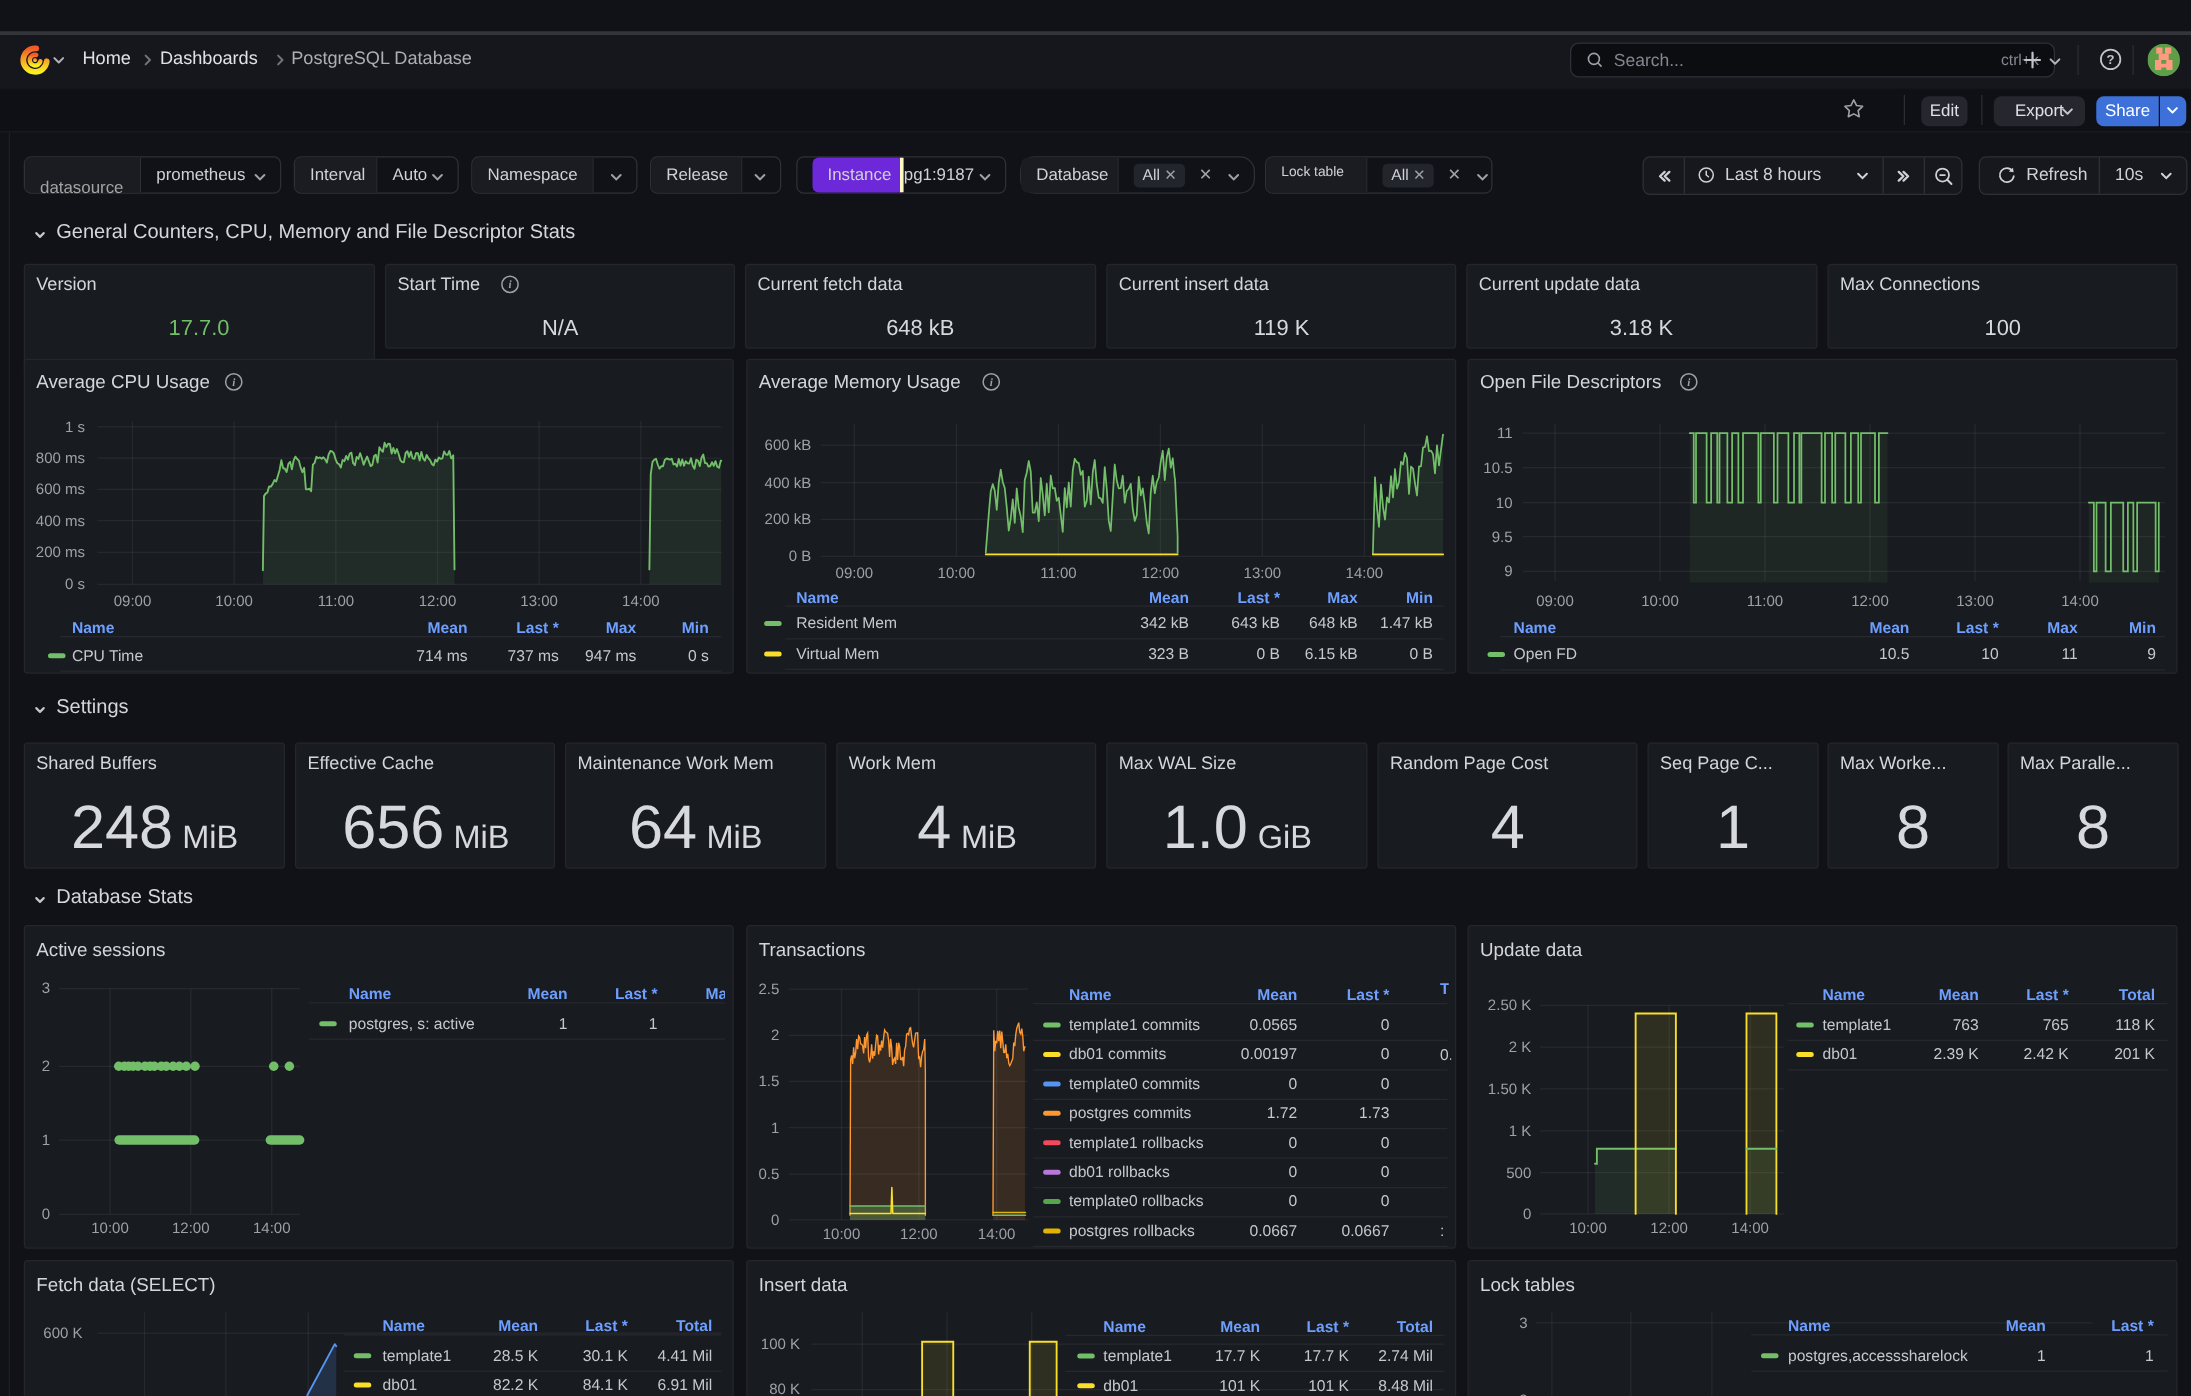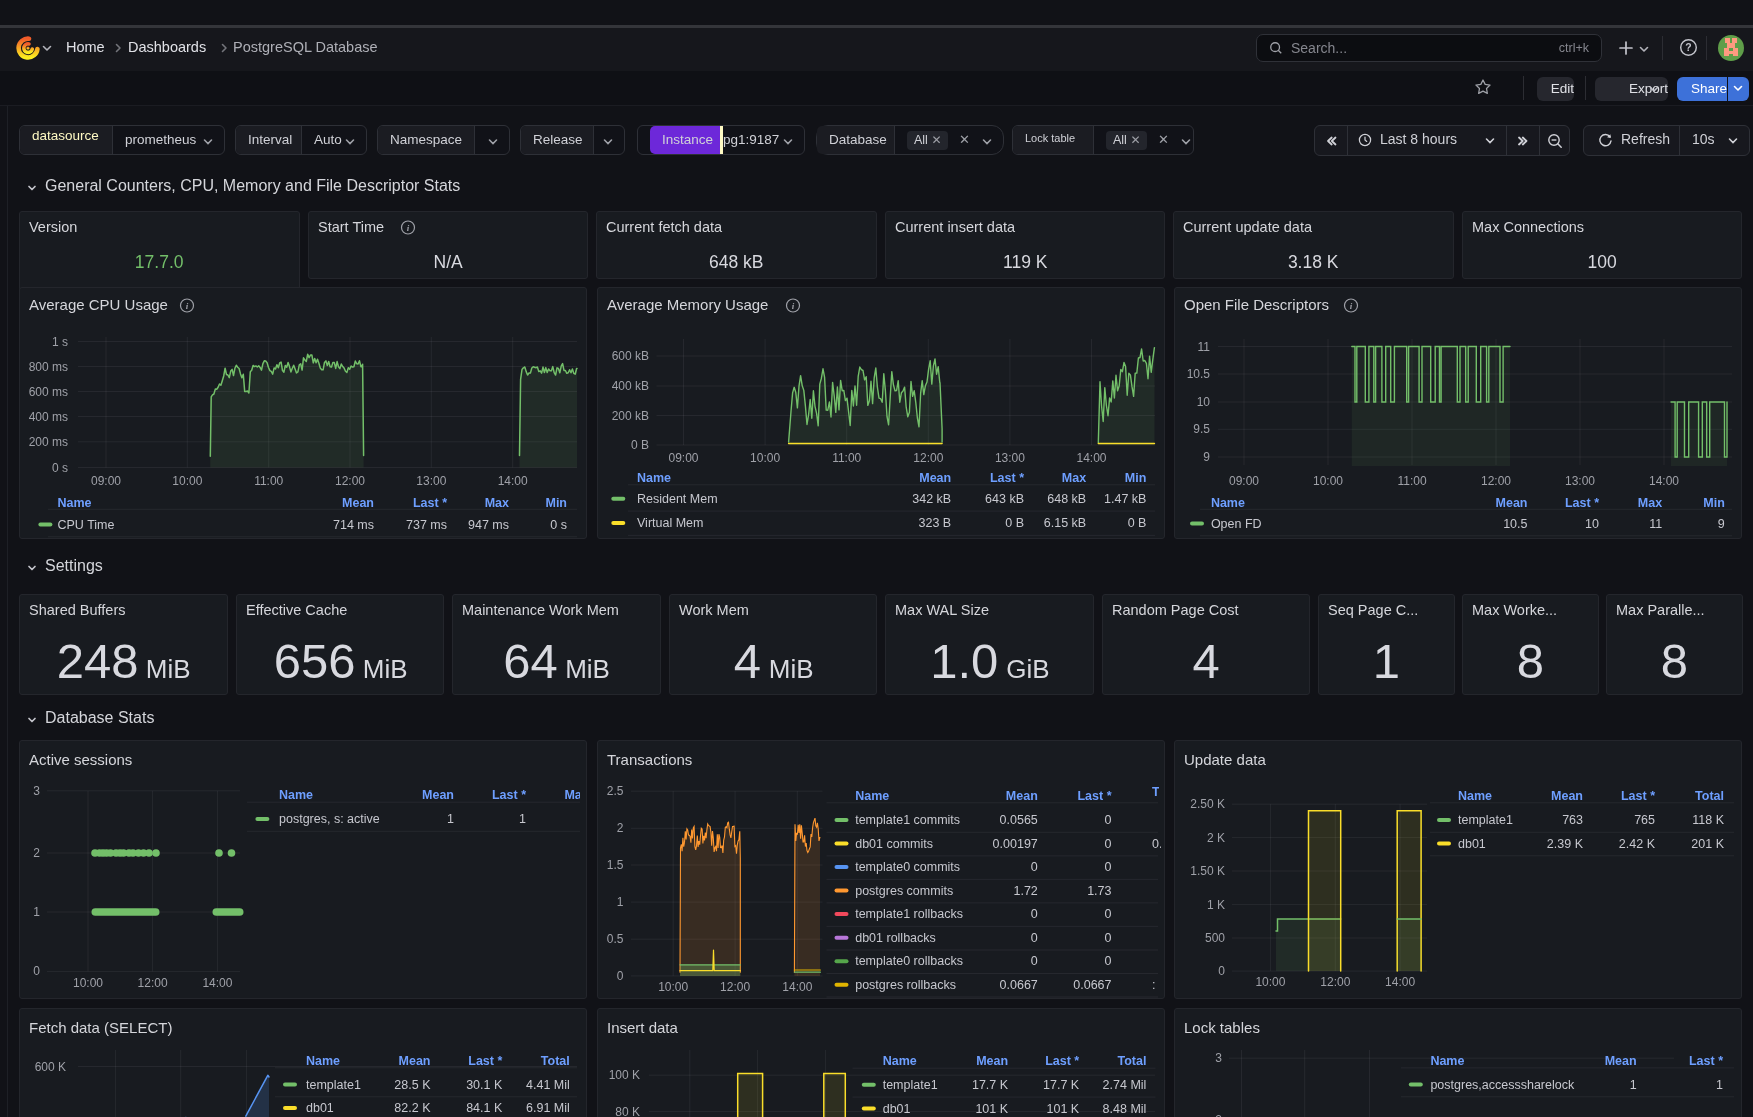--- a/index.html
+++ b/index.html
@@ -1,20 +1,20 @@
 <!DOCTYPE html>
 <html><head><meta charset="utf-8"><style>
 * { margin:0; padding:0; box-sizing:border-box; }
 html,body { width:1753px; height:1117px; overflow:hidden; background:#111217;
   font-family:"Liberation Sans", sans-serif; -webkit-font-smoothing:antialiased; }
 #app { position:relative; width:1753px; height:1117px;margin-top:25px; }
 #chrome { position:absolute; left:0; top:0; width:1753px; height:81px; background:#0f1015; }
 .bc { position:absolute; top:14px; font-size:14.5px; font-weight:500; white-space:nowrap; }
 .btn { position:absolute; top:52px; height:24px; background:#26272e; border-radius:6px;
-  color:#e0e1e6; font-size:13.5px; font-weight:500; text-align:right; line-height:24px; padding-left:0; }
+  color:#e0e1e6; font-size:13.5px; font-weight:500; text-align:center; line-height:24px; padding-left:0; }
 .panel { position:absolute; background:#181b20; border:1px solid #24262c; border-radius:3px; }
 .panel svg { position:absolute; left:-1px; top:-1px; }
 </style></head>
 <body>
 <div id="app">
 <div id="chrome"></div>
 <div style="position:absolute;left:0;top:0;width:1753px;height:46px;background:#16171c"></div>
     <div style="position:absolute;left:0;top:0;width:1753px;height:3px;background:#34353a"></div>
     <svg width="24" height="24" viewBox="0 0 24 24" style="position:absolute;left:16px;top:11px">
     <defs>
@@ -34,21 +34,21 @@
     </svg>
     <div class="bc" style="left:66px;color:#e0e1e6">Home</div>
     <svg width="12" height="12" viewBox="0 0 12 12" style="position:absolute;left:112px;top:17px">
       <path d="M4.5 2.5L8 6L4.5 9.5" stroke="#73747a" stroke-width="1.6" fill="none" stroke-linecap="round" stroke-linejoin="round"></path>
     </svg>
     <div class="bc" style="left:128px;color:#e0e1e6">Dashboards</div>
     <svg width="12" height="12" viewBox="0 0 12 12" style="position:absolute;left:218px;top:17px">
       <path d="M4.5 2.5L8 6L4.5 9.5" stroke="#73747a" stroke-width="1.6" fill="none" stroke-linecap="round" stroke-linejoin="round"></path>
     </svg>
     <div class="bc" style="left:233px;color:#aeafb6">PostgreSQL Database</div>
-    <div style="position:absolute;left:1256px;top:9px;width:346px;height:28px;border:1px solid #2f3138;border-radius:7px;background:#0c0d11">
+    <div style="position:absolute;left:1256px;top:9px;width:388px;height:28px;border:1px solid #2f3138;border-radius:7px;background:#0c0d11">
  <svg width="14" height="14" viewBox="0 0 16 16" style="position:absolute;left:12px;top:6px">
         <circle cx="7" cy="7" r="5" stroke="#9fa1a8" stroke-width="1.5" fill="none"></circle>
         <path d="M10.5 10.5L14 14" stroke="#9fa1a8" stroke-width="1.5"></path>
       </svg>
  <span style="position:absolute;left:34px;top:5px;font-size:14px;color:#85868e">Search...</span>
  <span style="position:absolute;right:12px;top:6px;font-size:12.5px;color:#85868e">ctrl+k</span>
     </div>
     <svg width="14" height="14" viewBox="0 0 14 14" style="position:absolute;left:1619px;top:16px">
       <path d="M7 1V13M1 7H13" stroke="#c3c4cb" stroke-width="1.7" stroke-linecap="round"></path>
     </svg>
@@ -86,21 +86,21 @@
       <path d="M2.5 4.5L6 8L9.5 4.5" stroke="#c3c4cb" stroke-width="1.6" fill="none" stroke-linecap="round" stroke-linejoin="round"></path>
     </svg>
     <div class="btn" style="left:1677px;width:50px;background:#3d71d9;border-radius:6px 0 0 6px;color:#fff">Share</div>
     <div class="btn" style="left:1728px;width:21px;background:#3d71d9;border-radius:0 6px 6px 0"></div>
     <svg width="12" height="12" viewBox="0 0 12 12" style="position:absolute;left:1732px;top:57px">
       <path d="M2.5 4.5L6 8L9.5 4.5" stroke="#fff" stroke-width="1.6" fill="none" stroke-linecap="round" stroke-linejoin="round"></path>
     </svg>
     <div style="position:absolute;left:0;top:80px;width:1753px;height:1px;background:#1b1c22"></div>
 <div style="position:absolute;left:19px;top:100px;width:206px;height:30px;border:1px solid #2e3037;border-radius:6px;background:#111218;box-sizing:border-box">
       <div style="position:absolute;left:0;top:0;width:93px;height:28px;background:#1b1c22;border-radius:5px 0 0 5px;border-right:1px solid #2e3037">
-        <span style="position:absolute;left:12px;top:2px;font-size:13.5px;color:#fef9c3;white-space:nowrap">datasource</span>
+        <span style="position:absolute;left:12px;top:16px;font-size:13.5px;color:#a3a3a3;white-space:nowrap">datasource</span>
       </div>
       <span style="position:absolute;left:105px;top:5.5px;font-size:13.5px;color:#d0d1d7;white-space:nowrap">prometheus</span>
       <svg width="12" height="12" viewBox="0 0 12 12" style="position:absolute;right:10px;top:10px">
         <path d="M2.5 4L6 7.5L9.5 4" stroke="#9fa1a8" stroke-width="1.6" fill="none" stroke-linecap="round"></path>
       </svg>
     </div>
     <div style="position:absolute;left:235px;top:100px;width:132px;height:30px;border:1px solid #2e3037;border-radius:6px;background:#111218;box-sizing:border-box">
       <div style="position:absolute;left:0;top:0;width:66px;height:28px;background:#1b1c22;border-radius:5px 0 0 5px;border-right:1px solid #2e3037">
         <span style="position:absolute;left:12px;top:5.5px;font-size:13.5px;color:#d0d1d7;white-space:nowrap">Interval</span>
       </div>

